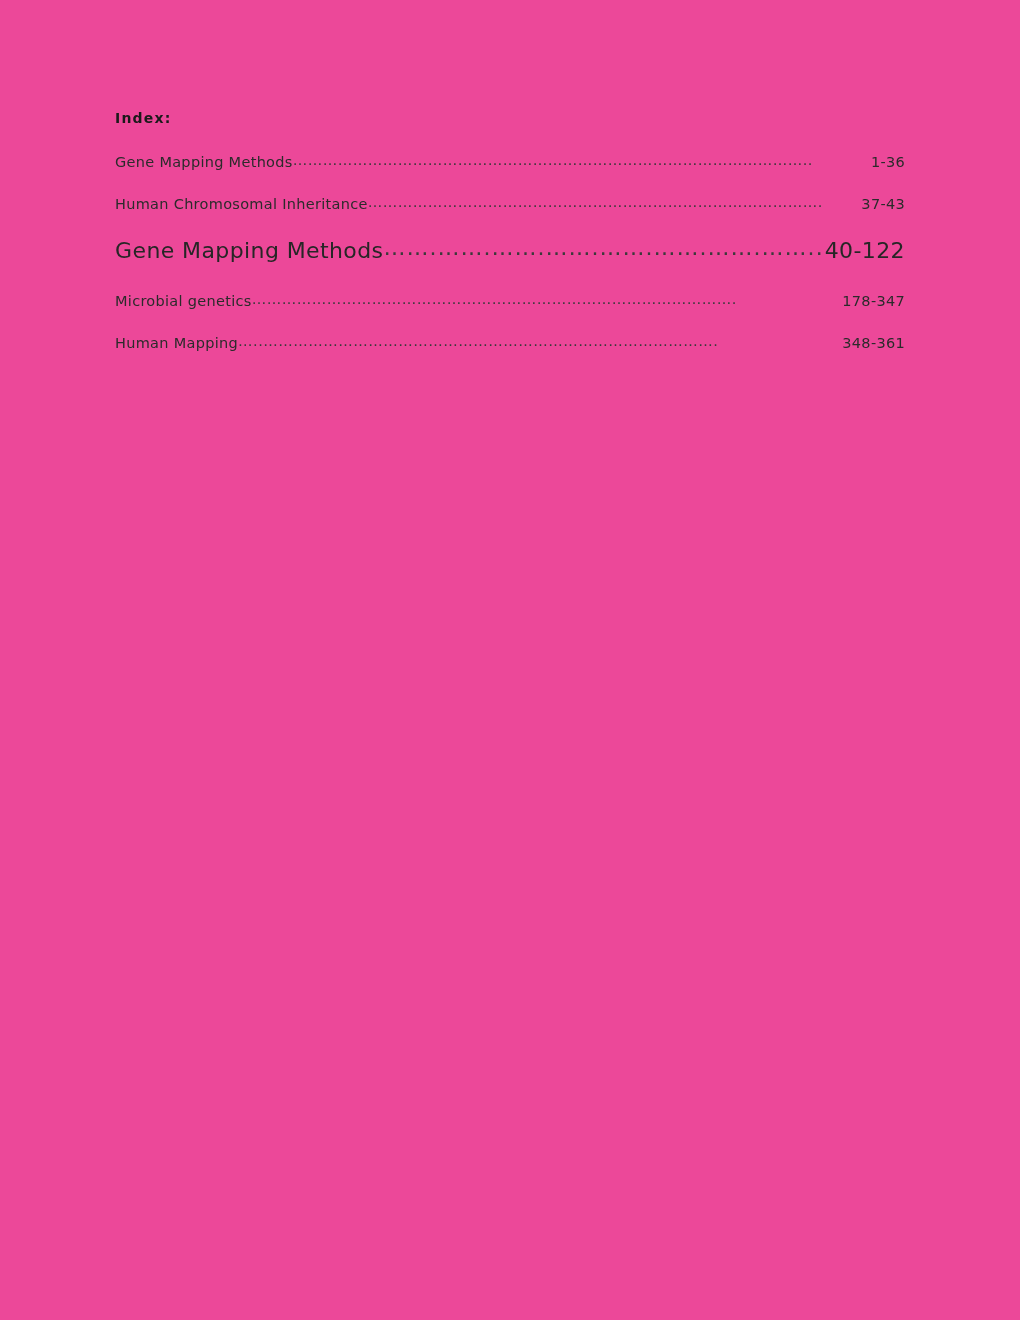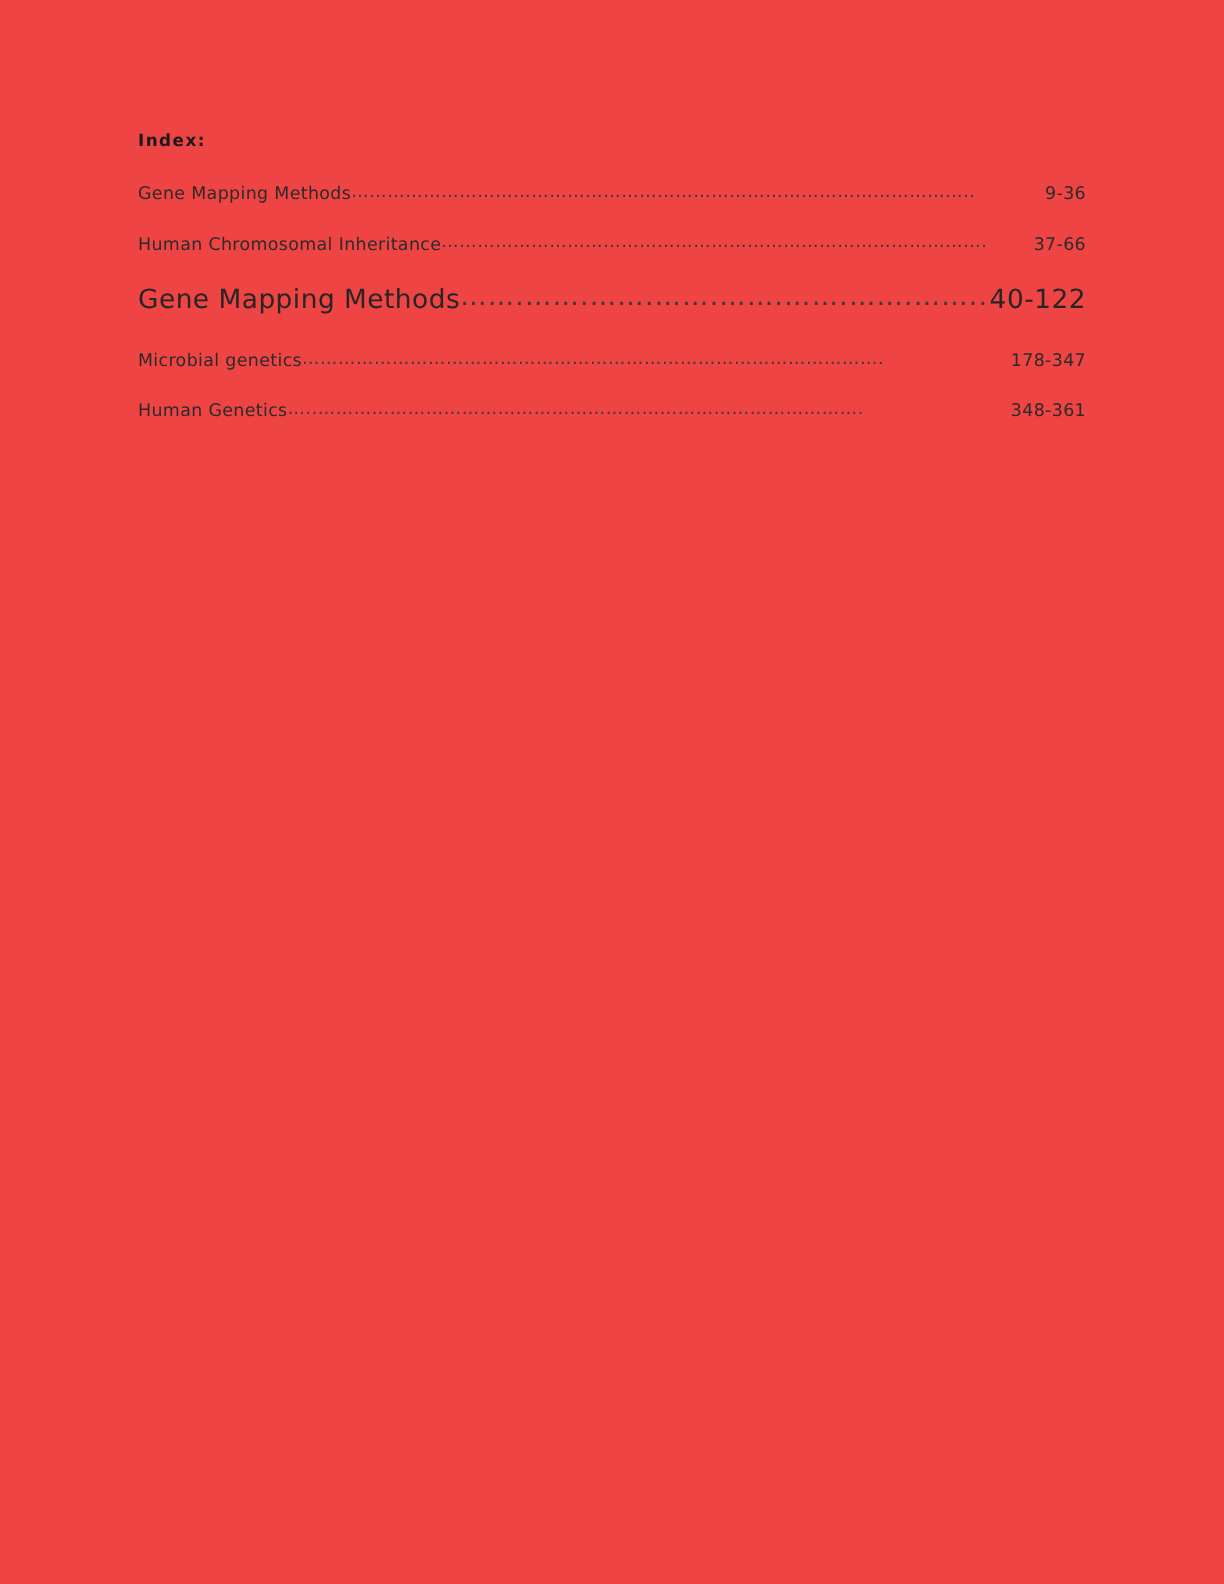--- a/index.html
+++ b/index.html
@@ -6,21 +6,21 @@
     margin: 0;
     padding: 0;
     background: #f0f0f0;
   }
   body {
     font-family: "DejaVu Sans", sans-serif;
   }
   .page {
     width: 1020px;
     height: 1320px;
-    background: #ef4444;
+    background: #ec4899;
     position: relative;
     margin: 0 auto;
     overflow: hidden;
   }
   .content {
     position: absolute;
     left: 115px;
     top: 110px;
     right: 115px;
   }
@@ -78,42 +78,42 @@
 <body>
 
 <div class="page">
   <div class="content">
     <div class="index-title">Index:</div>
     <ul class="toc-list">
 
       <li class="toc-entry">
         <span class="toc-label">Gene Mapping Methods</span>
         <span class="toc-leader">…………………………………………………………………………………………..</span>
-        <span class="toc-pages">9-36</span>
+        <span class="toc-pages">1-36</span>
       </li>
 
       <li class="toc-entry">
         <span class="toc-label">Human Chromosomal Inheritance</span>
         <span class="toc-leader">……………………………………………………………………………….</span>
-        <span class="toc-pages">37-66</span>
+        <span class="toc-pages">37-43</span>
       </li>
 
       <li class="toc-entry large">
         <span class="toc-label">Gene Mapping Methods</span>
         <span class="toc-leader">…….…….…….…….…….…….…….…….…….…….…..</span>
         <span class="toc-pages">40-122</span>
       </li>
 
       <li class="toc-entry">
         <span class="toc-label">Microbial genetics</span>
         <span class="toc-leader">…………………………………………………………………………………….</span>
         <span class="toc-pages">178-347</span>
       </li>
 
       <li class="toc-entry">
-        <span class="toc-label">Human Genetics</span>
+        <span class="toc-label">Human Mapping</span>
         <span class="toc-leader">…..……………………………………………………………………………….</span>
         <span class="toc-pages">348-361</span>
       </li>
 
     </ul>
   </div>
 </div>
 
 </body></html>

